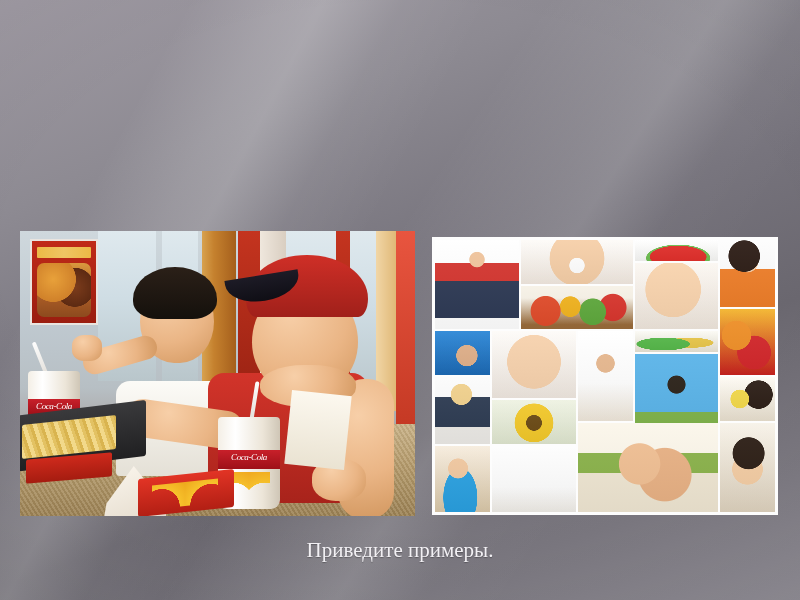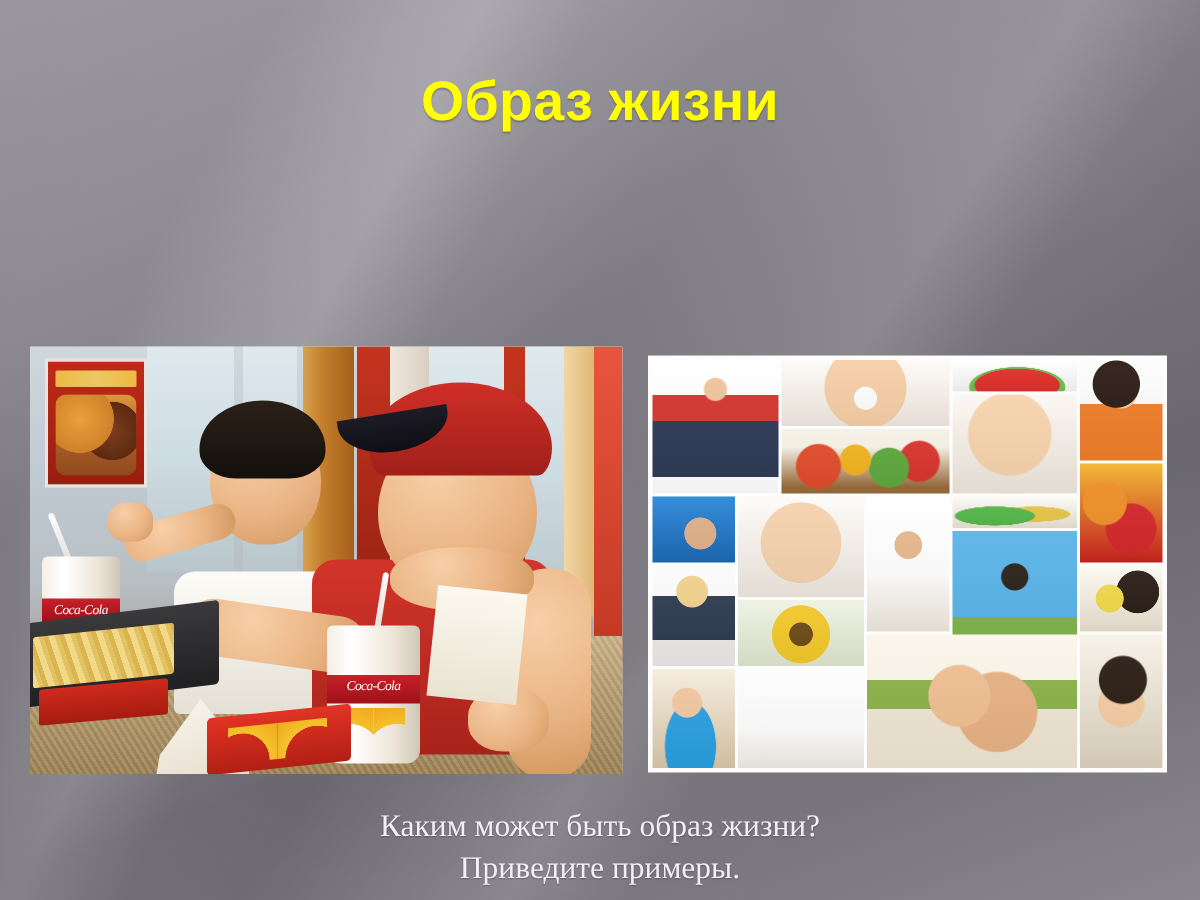--- a/index.html
+++ b/index.html
@@ -315,21 +315,20 @@
     line-height: 28px;
     z-index: 6;
     text-shadow: 0 1px 1px rgba(0,0,0,0.28);
   }
 </style>
 </head>
 <body>
 
 <div id="slide">
 
-  <div class="title">Образ жизни</div>
 
 
   <div class="photo" id="photo-left">
     <div class="inner">
       <div class="ff-bg"></div>
 
       <div class="ff-window" style="left:78px;  top:0;   width:58px;  height:150px;"></div>
       <div class="ff-window" style="left:142px; top:0;   width:36px;  height:150px;"></div>
       <div class="ff-pillar" style="left:182px; top:0;   width:34px;  height:176px;"></div>
       <div class="ff-redpanel" style="left:218px; top:0; width:22px;  height:150px;"></div>
@@ -502,17 +501,16 @@
 
       <div class="cell" style="grid-column:11/13; grid-row:9/13;
            background:
              radial-gradient(circle at 52% 34%, #2b1d14 0 24%, transparent 25%),
              radial-gradient(circle at 50% 52%, #f3cca3 0 28%, transparent 29%),
              linear-gradient(180deg,#f7f2e8,#ded2be);"></div>
     </div>
   </div>
 
   <div class="question">
-    <div>Каким может быть образ жизни?</div>
     <div>Приведите примеры.</div>
   </div>
 
 </div>
 
 </body></html>

